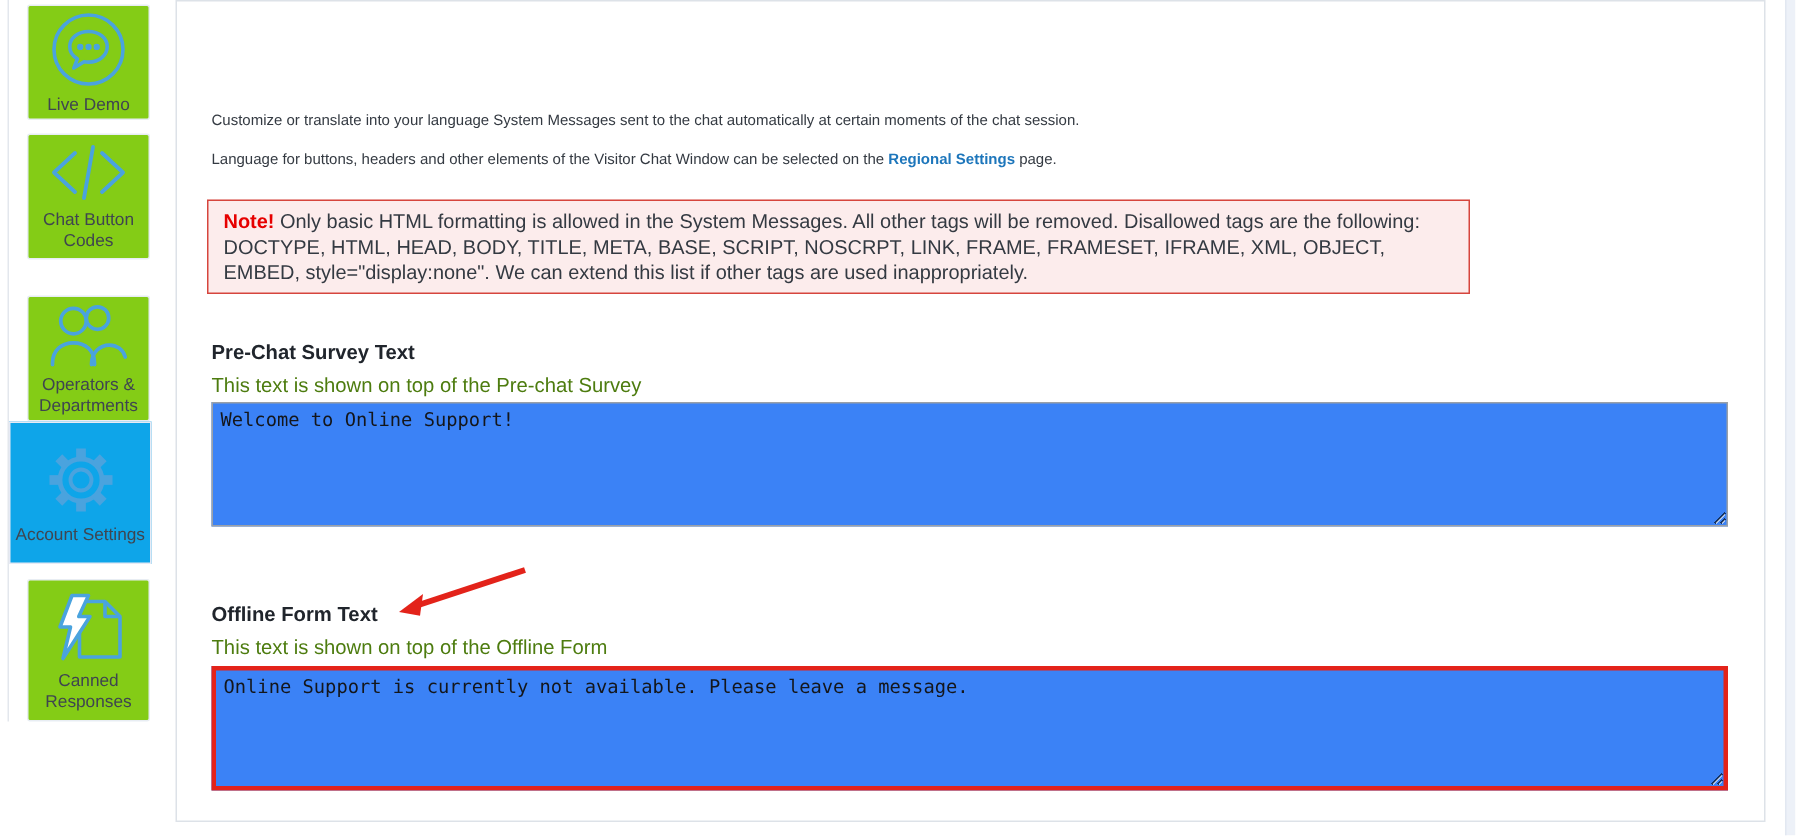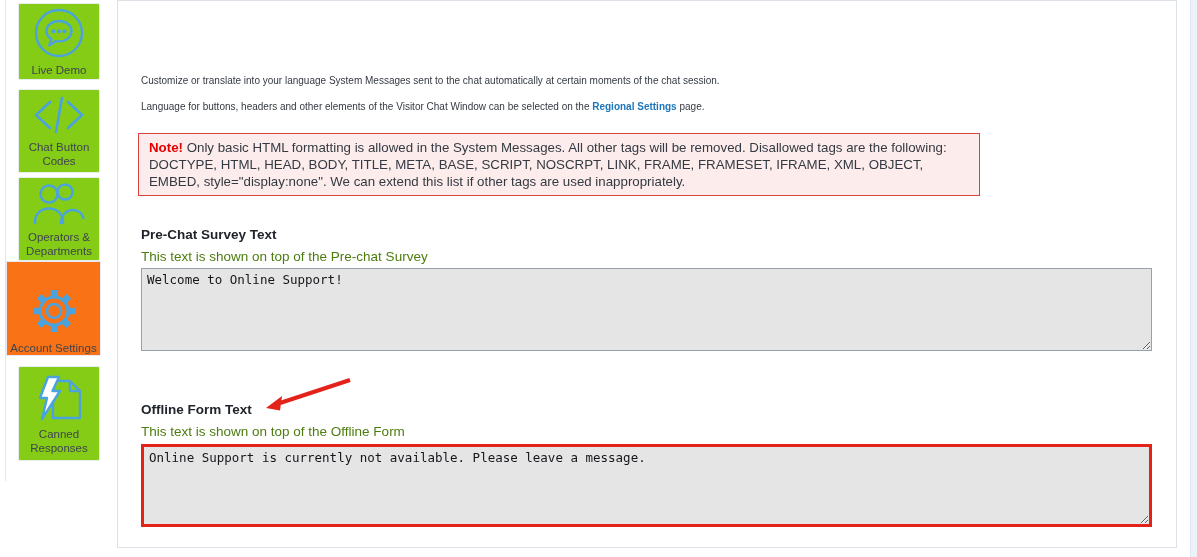--- a/index.html
+++ b/index.html
@@ -19,25 +19,25 @@
     background:#84cc16;border:1px solid #e8edf3;border-radius:2px;
     display:flex;flex-direction:column;align-items:center;justify-content:center;
     text-align:center;cursor:pointer;
   }
   .nav-item .icon{display:block;line-height:0;}
   .nav-label{
     font-size:11.5px;line-height:14px;color:#3f4550;margin-top:4px;
     padding:0 2px;
   }
   .nav-item.selected{
-    margin-left:0;width:95px;background:#f97316;border-color:#e7eaf4;border-radius:0;justify-content:flex-end;
+    margin-left:0;width:95px;background:#0ea5e9;border-color:#e7eaf4;border-radius:0;
   }
   .ni-1{margin-top:3px;height:77px;}
   .ni-2{margin-top:9px;height:84px;}
-  .ni-3{margin-top:4px;height:84px;}
+  .ni-3{margin-top:24px;height:84px;}
   .ni-4{margin-top:0;height:95px;}
   .ni-5{margin-top:10px;height:95px;}
   
   .scroll-strip{
     position:absolute;right:0;top:0;width:6px;height:557px;
     background:#edf1f8;border-left:1px solid #e2e8f1;
   }
   
   .main{
     position:absolute;left:117px;top:0;width:1060px;height:548px;
@@ -64,21 +64,21 @@
     position:absolute;left:23px;font-size:13.5px;color:#4d7c0f;
   }
   .s1-label{top:226px;}
   .s1-help{top:248px;}
   .s2-label{top:401px;}
   .s2-help{top:423px;}
   textarea{
     position:absolute;left:23px;box-sizing:border-box;
     font-family:"DejaVu Sans Mono","Liberation Mono",monospace;
     font-size:12.5px;color:#14161a;padding:3px 5px;
-    resize:both;outline:none;background:#e5e5e5;
+    resize:both;outline:none;background:#3b82f6;
   }
   .ta1{top:267px;width:1011px;height:83px;border:1px solid #9aa0a7;}
   .ta2{top:443px;width:1011px;height:83px;border:3px solid #e3231a;}
   .arrow-svg{position:absolute;left:138px;top:372px;pointer-events:none;}
 </style>
 </head>
 <body>
 
 <div class="sidebar">
 

